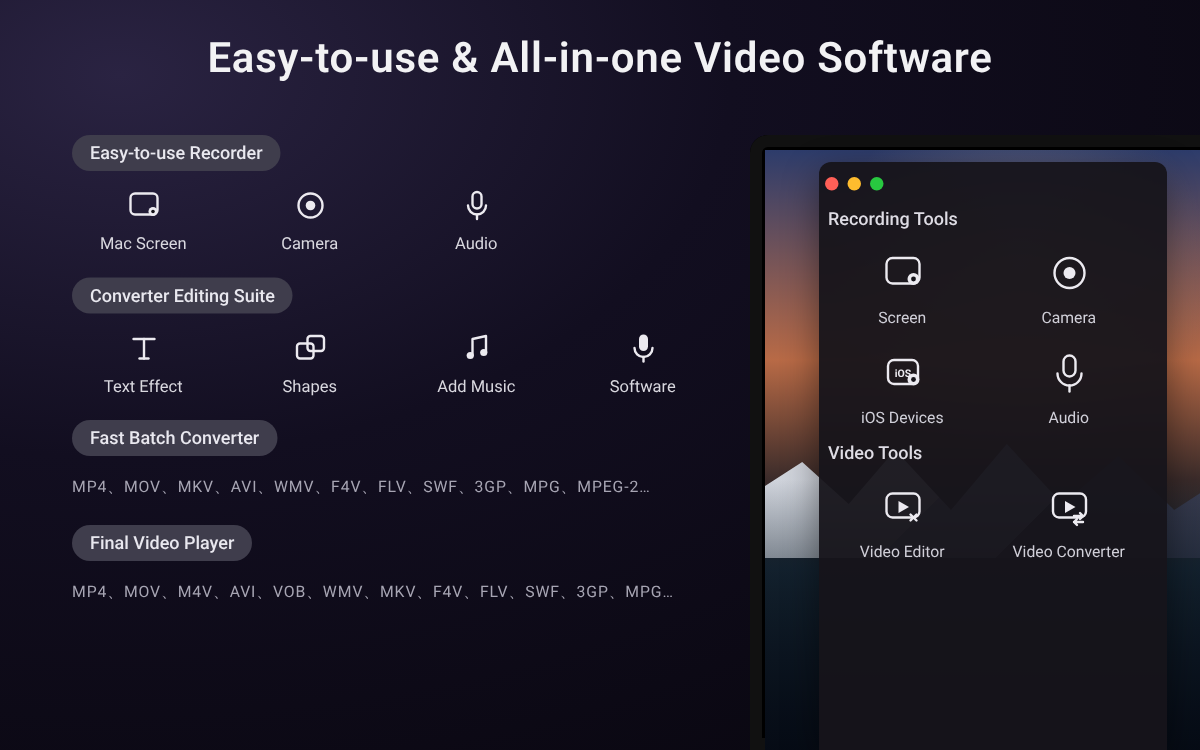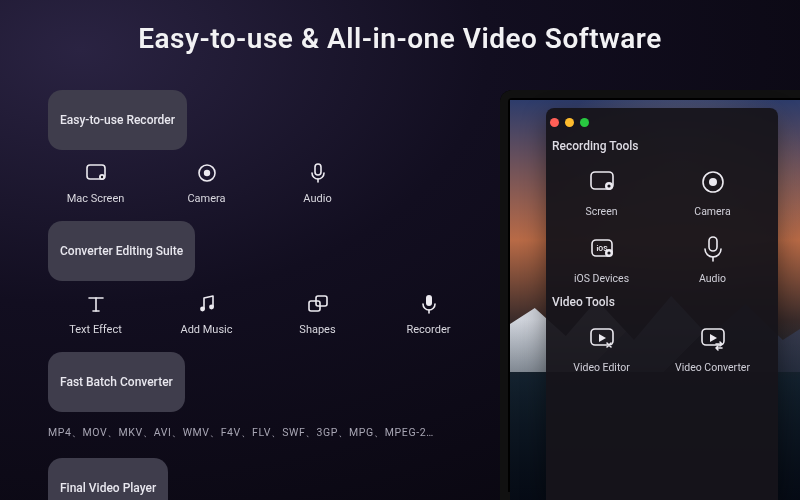--- a/index.html
+++ b/index.html
@@ -24,21 +24,21 @@
     left: 48px;
     top: 90px;
     width: 430px;
   }
   .pill {
     display: inline-block;
     background: #3f3d4c;
     color: #e9e8ef;
     font-size: 12px;
     font-weight: 500;
-    padding: 23px 12px;
+    padding: 5px 12px;
     border-radius: 14px;
     margin-bottom: 10px;
   }
   .feature-row {
     display: flex;
     gap: 16px;
     margin-bottom: 16px;
   }
   .feat {
     width: 95px;
@@ -198,54 +198,55 @@
               <path class="stroke" d="M6 7h14"></path>
               <path class="stroke" d="M13 7v13"></path>
               <path class="stroke" d="M10 20h6"></path>
             </svg>
         </span>
         <span class="lbl">Text Effect</span>
       </div>
       <div class="feat">
         <span class="ic">
           <svg width="26" height="26" viewBox="0 0 26 26">
+              <rect class="stroke" x="4" y="10" width="11" height="10" rx="2"></rect>
+              <rect class="stroke" x="11" y="5" width="11" height="10" rx="2"></rect>
+            </svg>
+        </span>
+        <span class="lbl">Shapes</span>
+      </div>
+      <div class="feat">
+        <span class="ic">
+          <svg width="26" height="26" viewBox="0 0 26 26">
               <path class="stroke" d="M10 18V7l9-2v11"></path>
               <circle class="fillw" cx="8.5" cy="18" r="2.4"></circle>
               <circle class="fillw" cx="17.5" cy="16" r="2.4"></circle>
             </svg>
         </span>
         <span class="lbl">Add Music</span>
       </div>
       <div class="feat">
         <span class="ic">
           <svg width="26" height="26" viewBox="0 0 26 26">
-              <rect class="stroke" x="4" y="10" width="11" height="10" rx="2"></rect>
-              <rect class="stroke" x="11" y="5" width="11" height="10" rx="2"></rect>
-            </svg>
-        </span>
-        <span class="lbl">Shapes</span>
-      </div>
-      <div class="feat">
-        <span class="ic">
-          <svg width="26" height="26" viewBox="0 0 26 26">
               <rect class="fillw" x="10" y="4" width="6" height="11" rx="3"></rect>
               <path class="stroke" d="M7 13a6 6 0 0 0 12 0"></path>
               <line class="stroke" x1="13" y1="19" x2="13" y2="22"></line>
             </svg>
         </span>
-        <span class="lbl">Recorder</span>
+        <span class="lbl">Software</span>
       </div>
     </div>
 
     
     <span class="pill">Fast Batch Converter</span>
     <div class="formats">MP4、MOV、MKV、AVI、WMV、F4V、FLV、SWF、3GP、MPG、MPEG-2…</div>
 
     
     <span class="pill">Final Video Player</span>
+    <div class="formats">MP4、MOV、M4V、AVI、VOB、WMV、MKV、F4V、FLV、SWF、3GP、MPG…</div>
   </div>
 
   <div class="laptop">
     <div class="laptop-screen">
       <div class="mountains"></div>
       <div class="wallpaper-overlay"></div>
 
       <div class="app-panel">
         <div class="traffic">
           <span class="tl r"></span>

